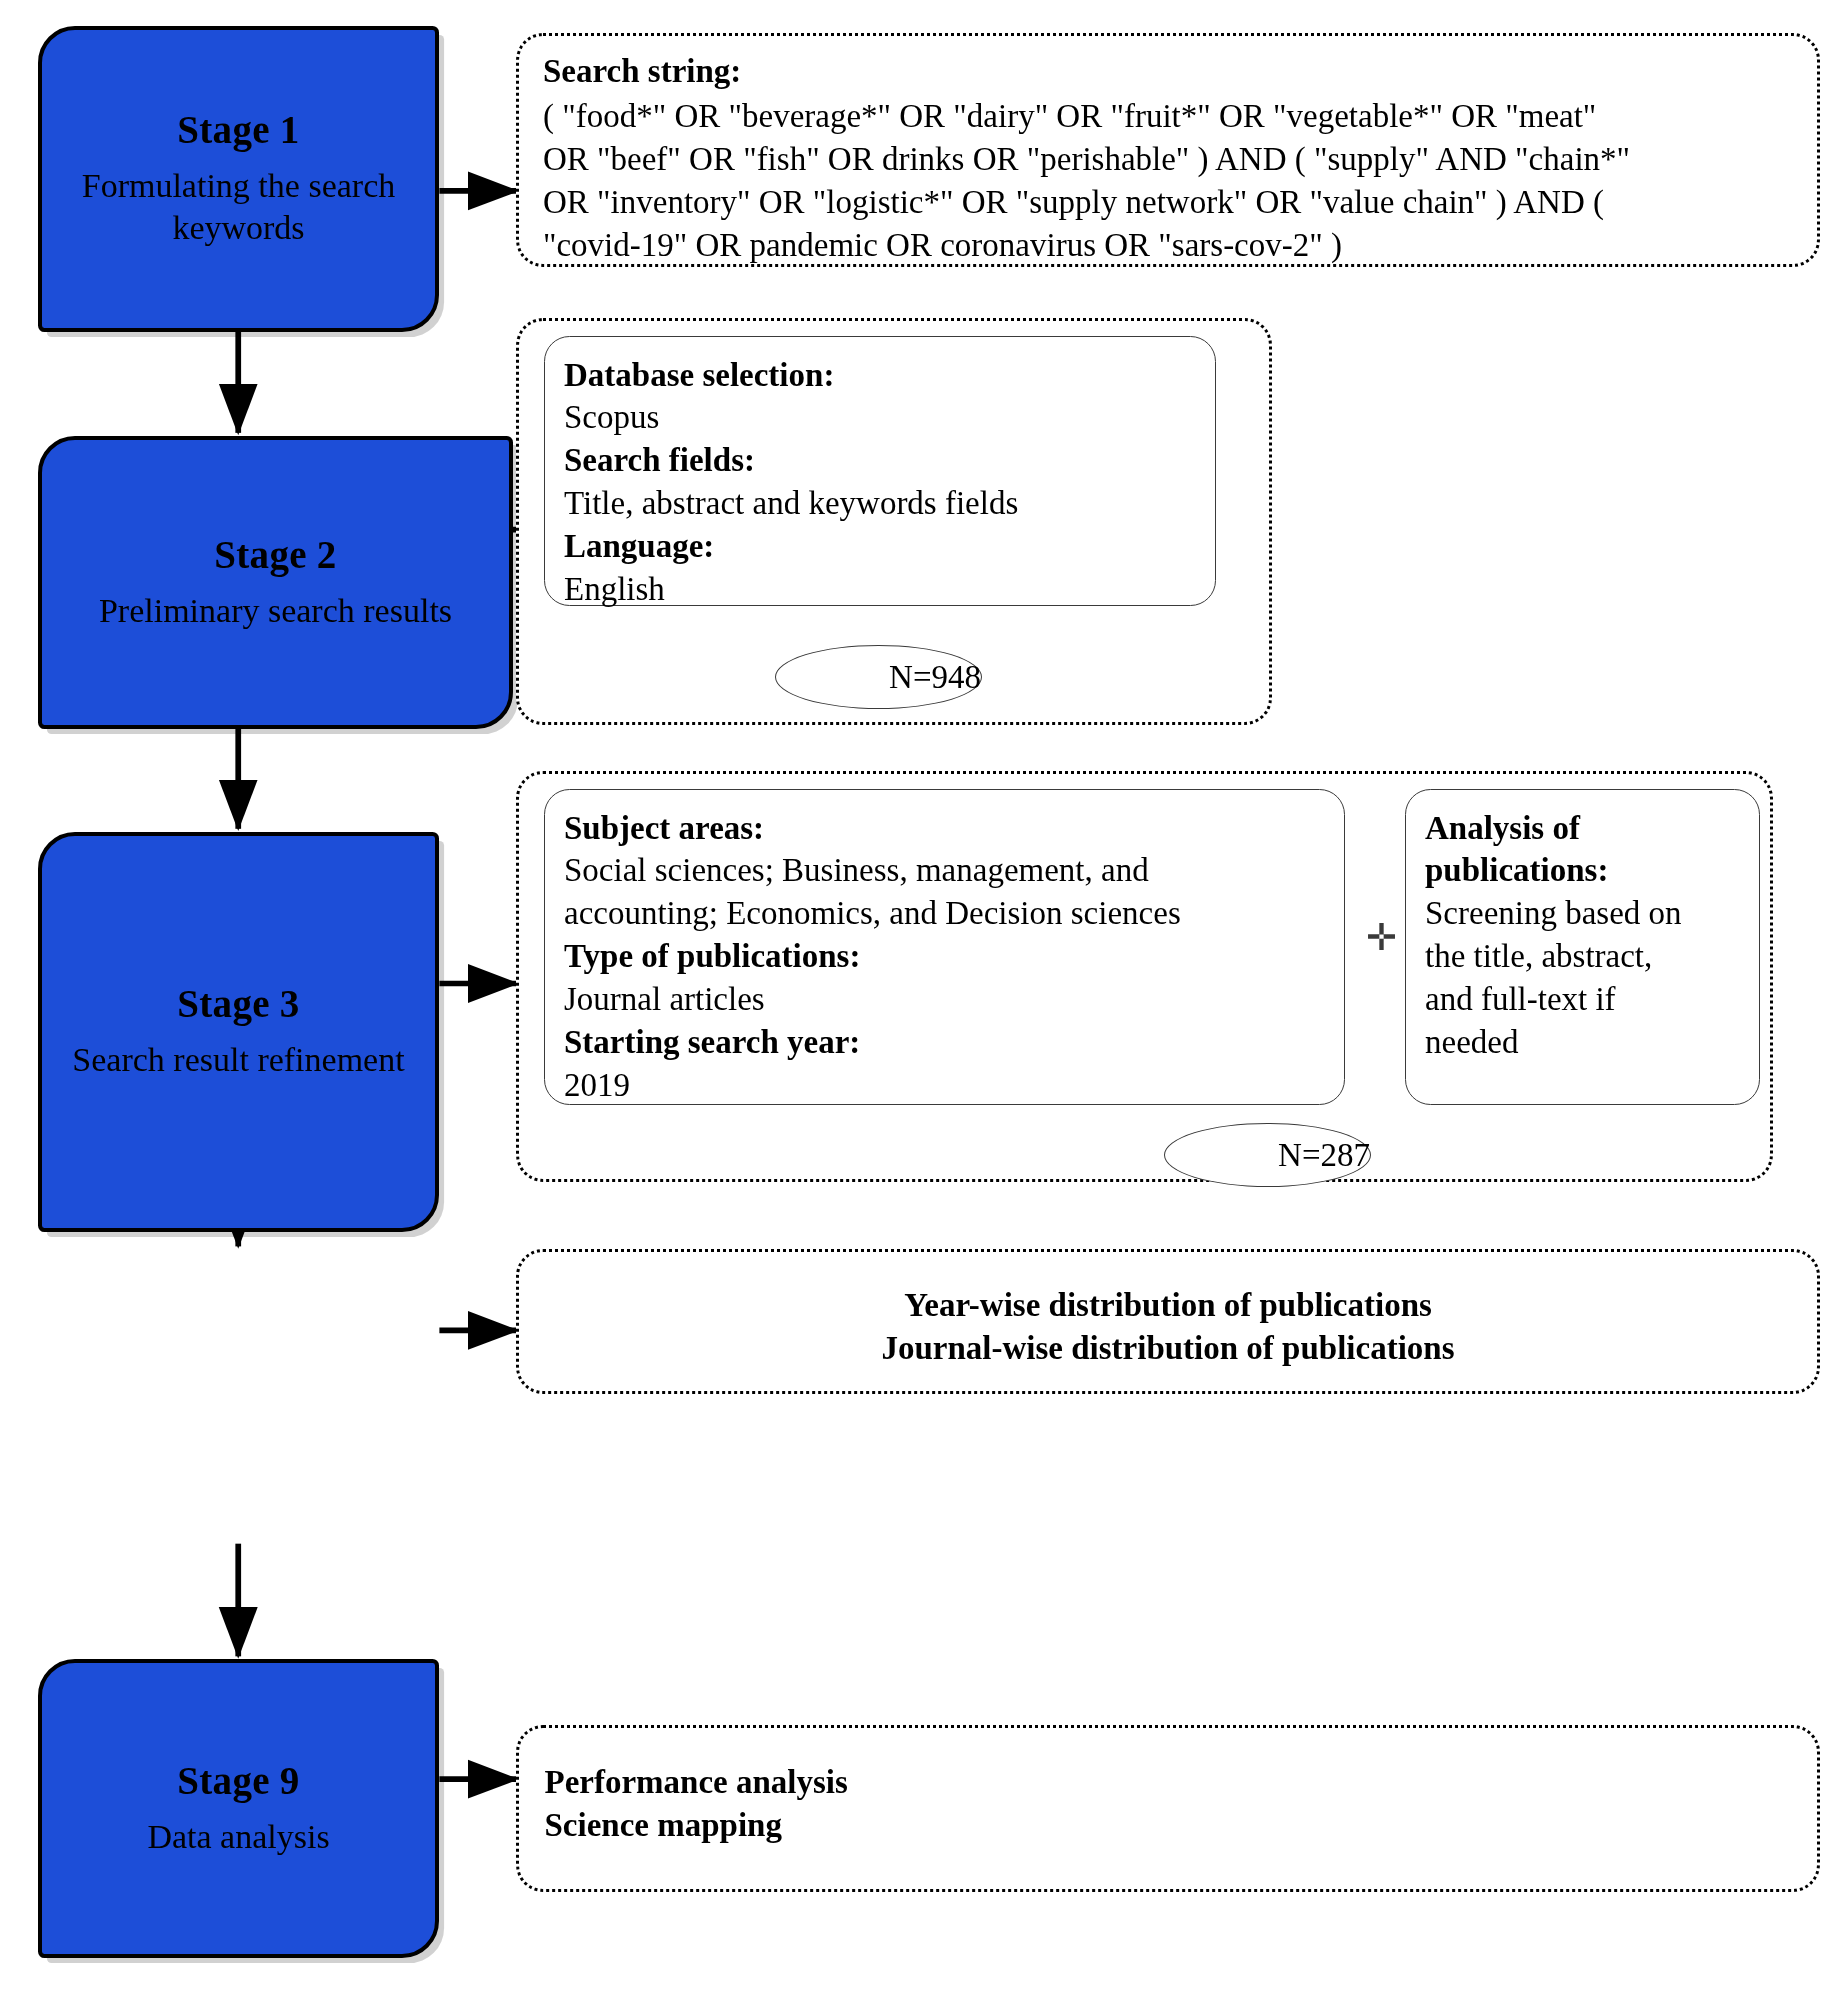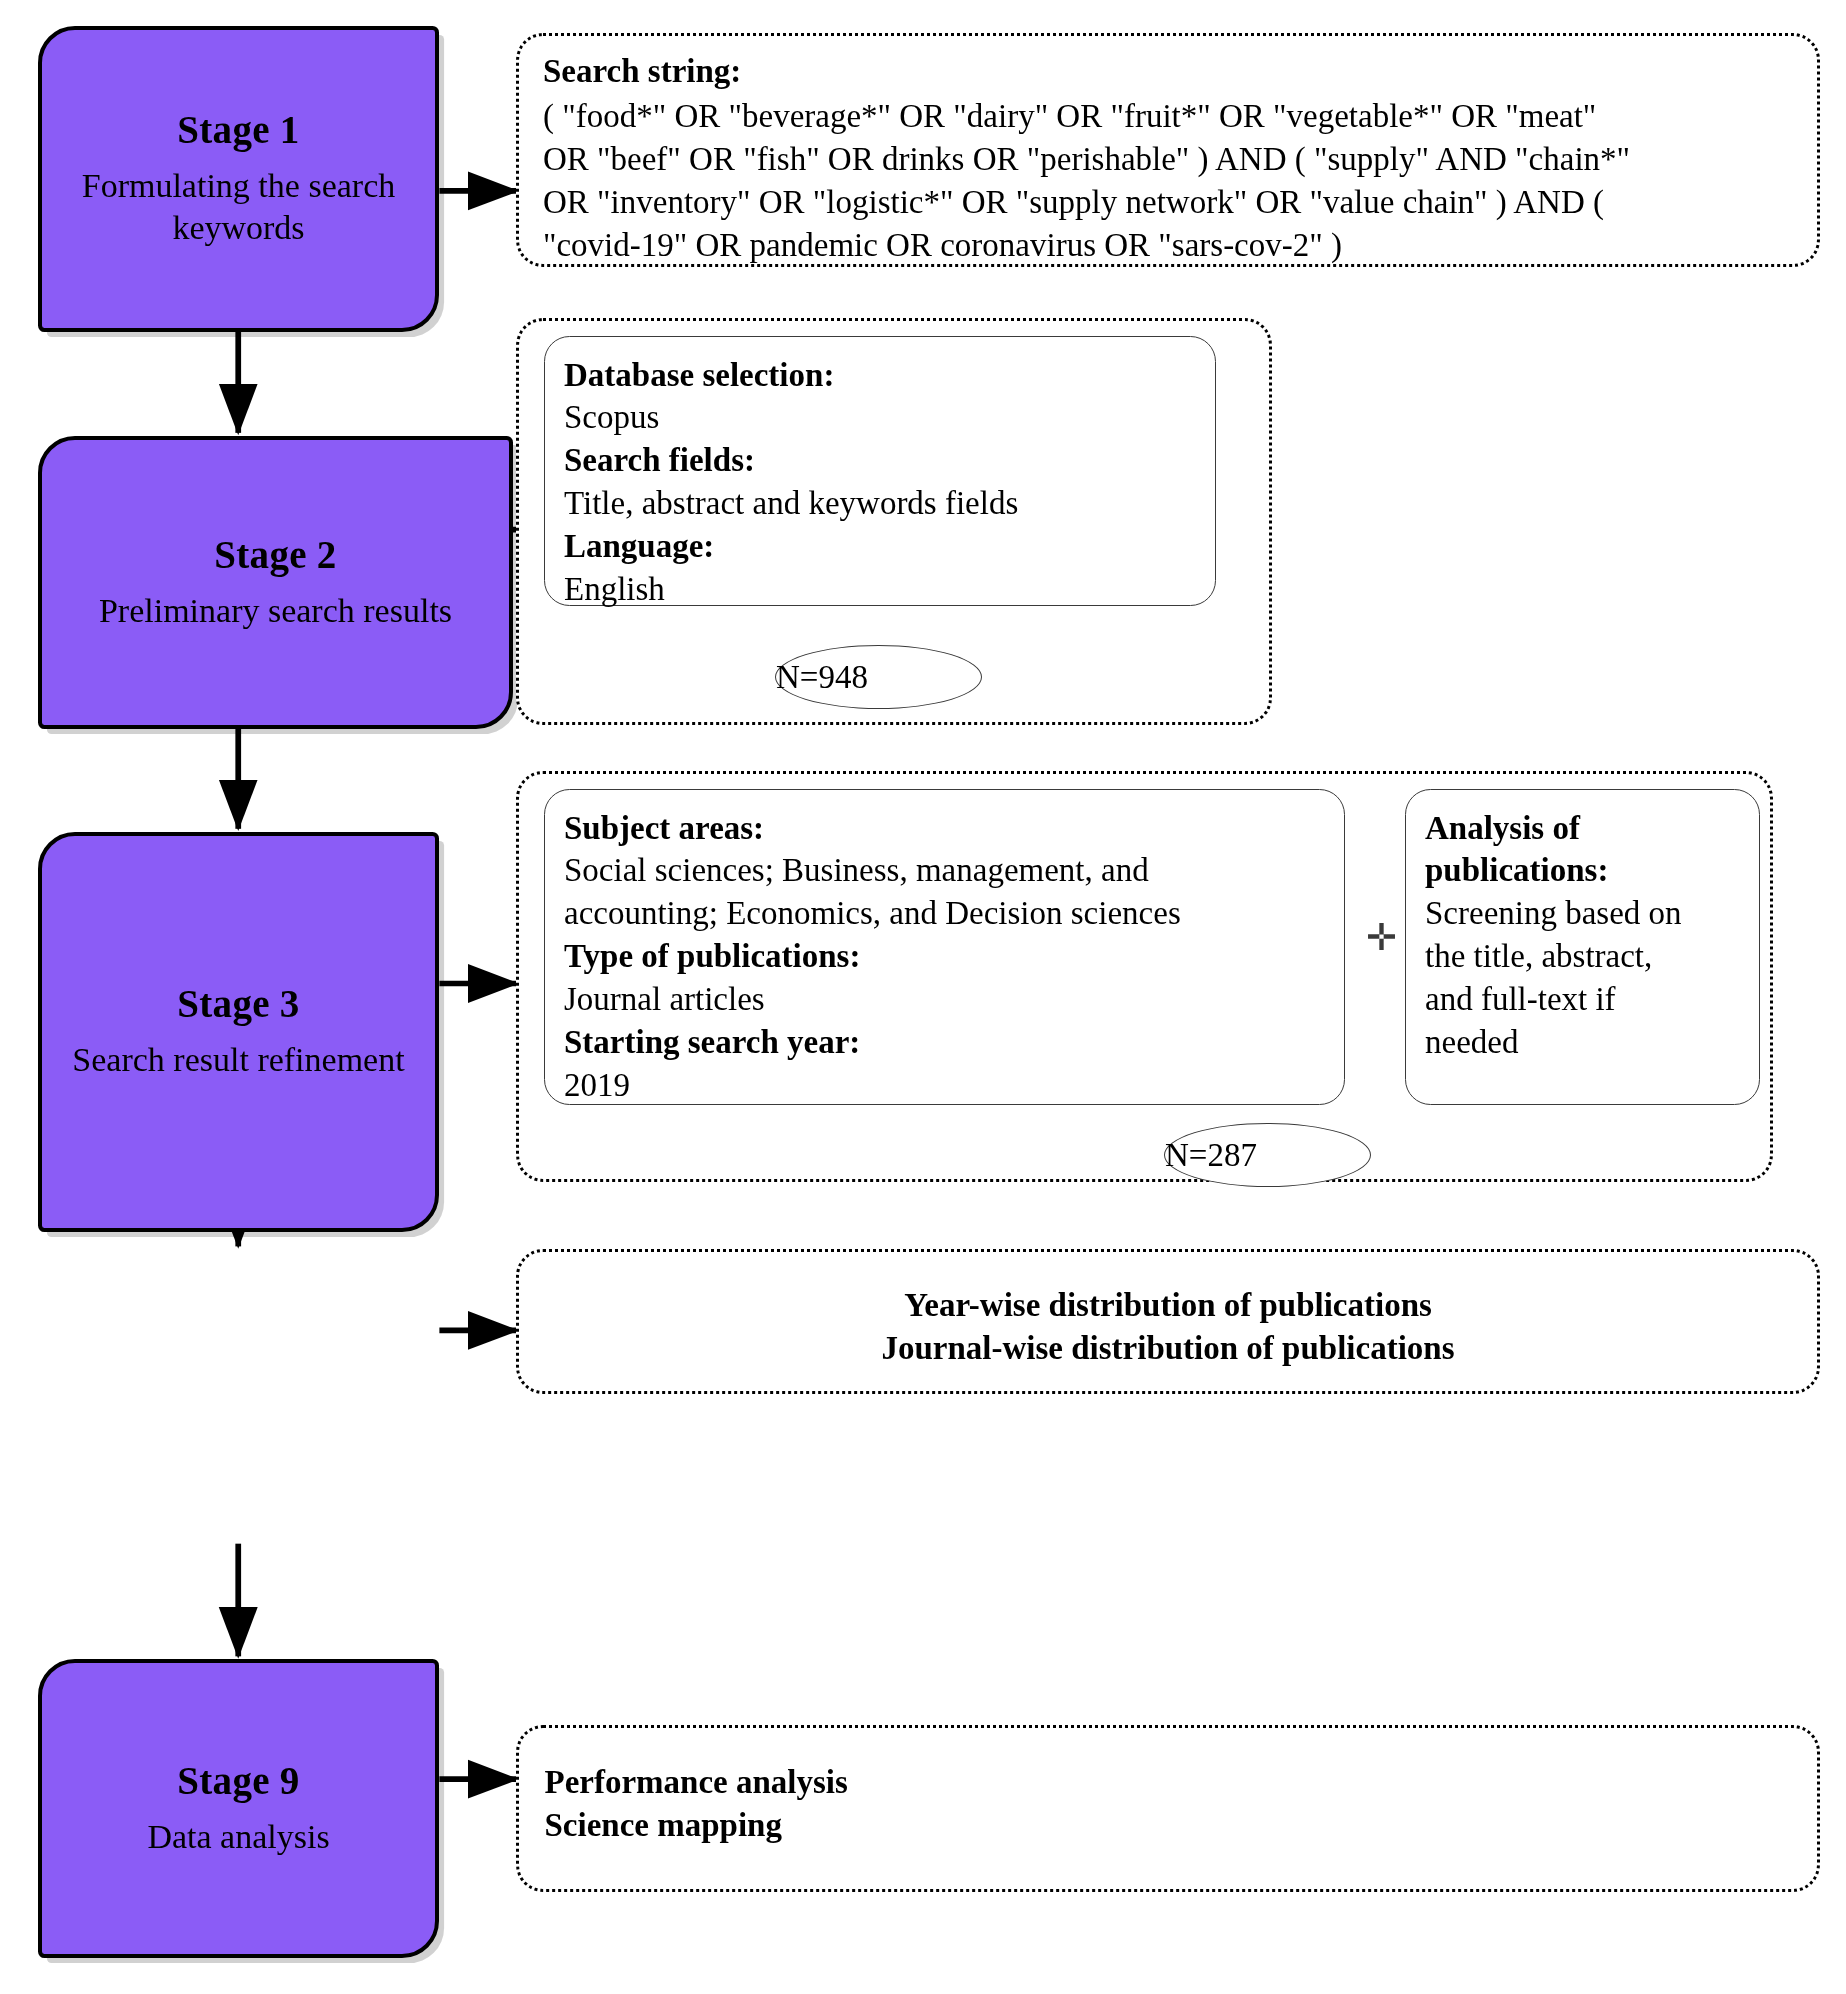--- a/index.html
+++ b/index.html
@@ -10,21 +10,21 @@
     position: relative;
     font-family: "Liberation Serif", "DejaVu Serif", serif;
     color: #000000;
     overflow: hidden;
   }
   #canvas { position: absolute; inset: 0; }
 
   
   .stage-box {
     position: absolute;
-    background: #8b5cf6;
+    background: #1d4ed8;
     border: 4.5px solid #000000;
     border-radius: 37px 6.4px 37px 6.4px;
     box-shadow: 7px 7px 0 -1.9px rgba(0,0,0,0.18);
     display: flex;
     flex-direction: column;
     align-items: center;
     justify-content: center;
     text-align: center;
     box-sizing: border-box;
   }
@@ -67,21 +67,21 @@
   .txt.center { text-align: center; }
 
   
   .ellipse {
     position: absolute;
     border: 1.9px solid #3a3a3a;
     border-radius: 50%;
     background: #ffffff;
     display: flex;
     align-items: center;
-    justify-content: flex-start;
+    justify-content: flex-end;
     font-size: 33px;
     box-sizing: border-box;
   }
 
   
   .plus-glyph {
     position: absolute;
     font-size: 37px;
     line-height: 1;
     color: #3a3a3a;

